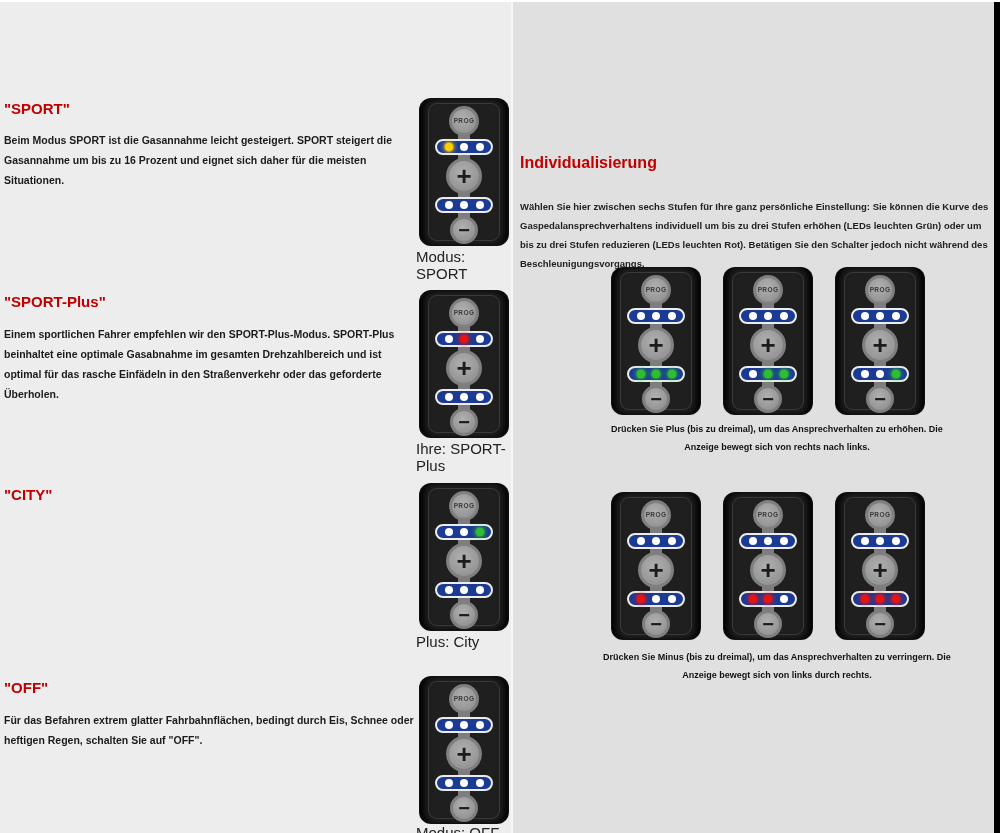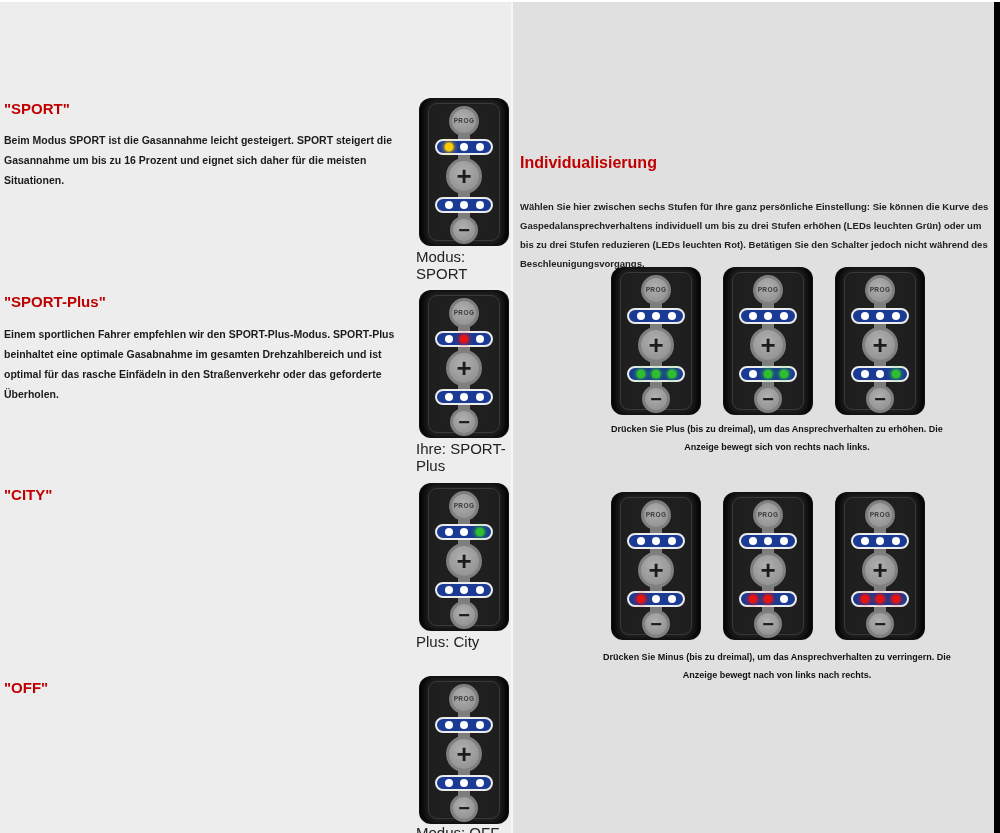--- a/index.html
+++ b/index.html
@@ -97,20 +97,21 @@
         <div class="led-bar" style="background:#1a3a94">
           <span class="led" style="background:#ffffff;"></span>
           <span class="led" style="background:#ffffff;"></span>
           <span class="led" style="background:#ffffff;"></span>
         </div>
         <div class="btn minus">−</div>
       </div>
     <div class="abs dev-caption" style="left:416px; top:631px">Plus: City</div>
 
     <h2 class="abs mode-title" style="left:4px; top:677px">"OFF"</h2>
+    <p class="abs mode-body" style="left:4px; top:708px">Für das Befahren extrem glatter Fahrbahnflächen, bedingt durch Eis, Schnee oder heftigen Regen, schalten Sie auf "OFF".</p>
     <div class="device" style="left:420px; top:675px">
         <i class="dev-face"></i>
         <i class="dev-stem"></i>
         <div class="btn prog">PROG</div>
         <div class="led-bar" style="background:#1a3a94">
           <span class="led" style="background:#ffffff;"></span>
           <span class="led" style="background:#ffffff;"></span>
           <span class="led" style="background:#ffffff;"></span>
         </div>
         <div class="btn plus">+</div>
@@ -226,16 +227,16 @@
         <span class="led" style="background:#ffffff;"></span>
       </div>
       <div class="btn plus">+</div>
       <div class="led-bar" style="background:#1a3a94">
         <span class="led" style="background:#e41414;box-shadow:0 0 0 1px #e4141466,0 0 5px 1px #e41414;"></span>
         <span class="led" style="background:#e41414;box-shadow:0 0 0 1px #e4141466,0 0 5px 1px #e41414;"></span>
         <span class="led" style="background:#e41414;box-shadow:0 0 0 1px #e4141466,0 0 5px 1px #e41414;"></span>
       </div>
       <div class="btn minus">−</div>
     </div>
-  <div class="abs row-caption" style="left:602px; top:646px">Drücken Sie Minus (bis zu dreimal), um das Ansprechverhalten zu verringern. Die Anzeige bewegt nach von links nach rechts.</div>
+  <div class="abs row-caption" style="left:602px; top:646px">Drücken Sie Minus (bis zu dreimal), um das Ansprechverhalten zu verringern. Die Anzeige bewegt sich von links durch rechts.</div>
 
   <div class="edge-bar"></div>
 </div>
 
 </body></html>

